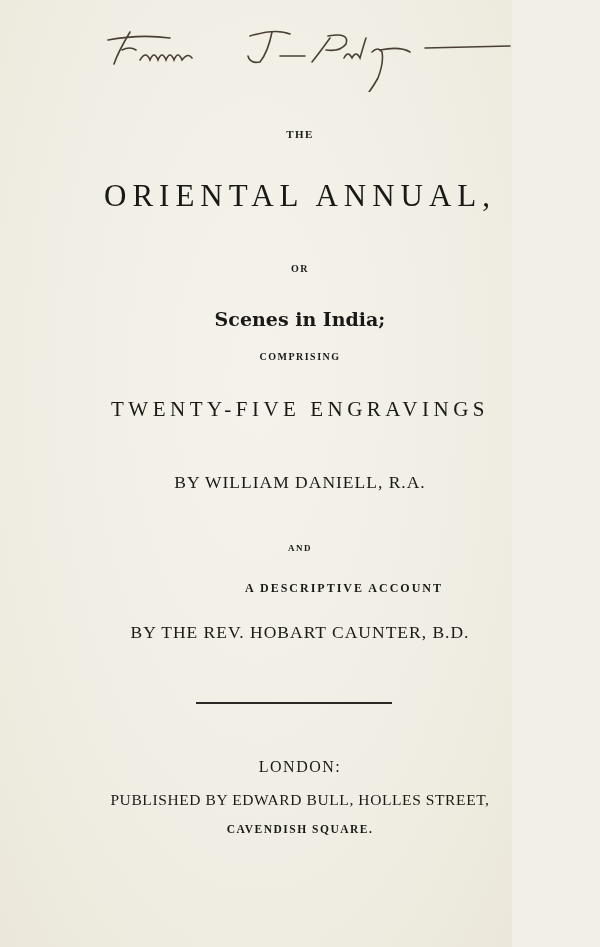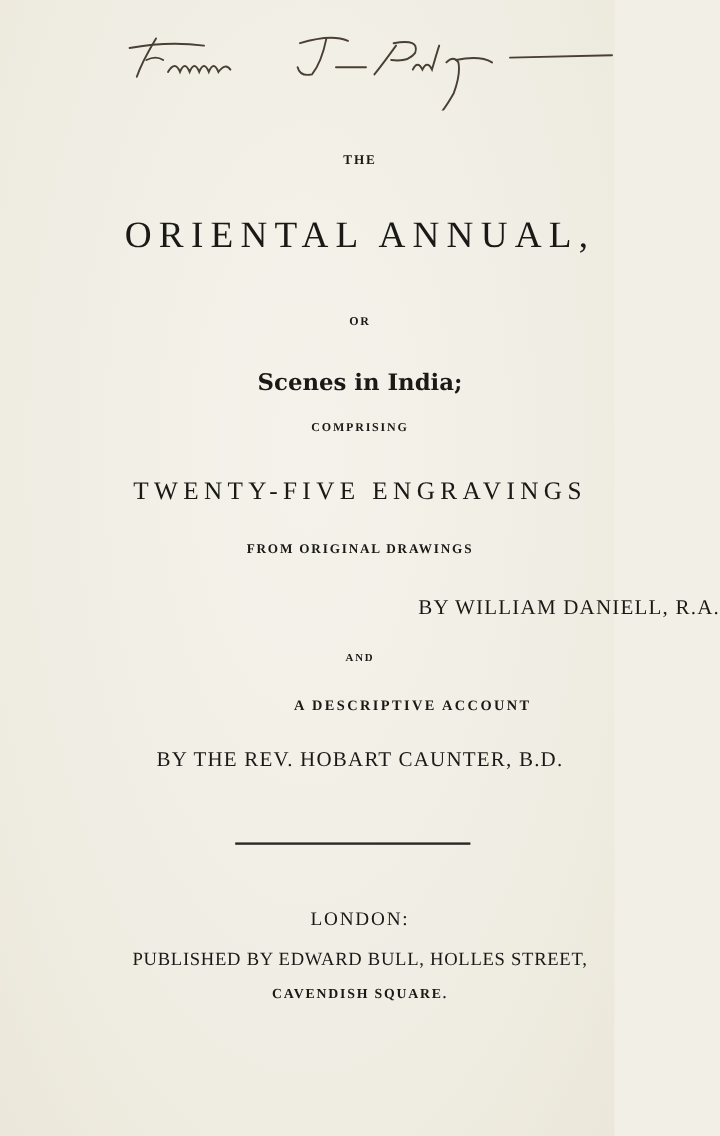--- a/index.html
+++ b/index.html
@@ -19,21 +19,21 @@
     position: absolute; left: 100px; top: 22px; width: 420px; height: 70px;
     color: #4a3f35; font-family: "DejaVu Serif", serif; font-style: italic;
     font-size: 30px; letter-spacing: 2px;
   }
   .signature svg { position: absolute; left: 0; top: 0; }
   .sig-text { position: absolute; left: 10px; top: 10px; opacity: 0; }
   .small-caps { font-size: 11px; letter-spacing: 1.5px; font-weight: bold; }
   .title { font-size: 31px; letter-spacing: 6px; top: 178px; }
   .gothic { font-family: "DejaVu Serif", serif; font-weight: bold; font-size: 19px; top: 296px; margin-top: 12px; }
   .t25 { font-size: 21px; letter-spacing: 4.5px; top: 397px; }
-  .by { font-size: 17.5px; letter-spacing: 1px; top: 496px; text-align: right; }
+  .by { font-size: 17.5px; letter-spacing: 1px; top: 472px; }
   .by2 { font-size: 17.5px; letter-spacing: 1px; top: 622px; }
   .rule { position: absolute; left: 196px; top: 702px; width: 196px; height: 1.5px; background: #2a2824; }
   .london { font-size: 16px; letter-spacing: 1.5px; top: 758px; }
   .pub { font-size: 15.5px; letter-spacing: 0.6px; top: 791px; }
   .year { font-size: 18px; top: 843px; }
 </style>
 </head>
 <body>
 
 <div class="page">
@@ -58,21 +58,20 @@
     </svg>
     <span class="sig-text">Francis J. Kirby —</span>
   </div>
 
   <div class="line small-caps" style="top:128px;">THE</div>
   <div class="line title">ORIENTAL ANNUAL,</div>
   <div class="line small-caps" style="top:251px; font-size:10px;margin-top:12px;">OR</div>
   <div class="line gothic">Scenes in India;</div>
   <div class="line small-caps" style="top:351px; font-size:10px;">COMPRISING</div>
   <div class="line t25">TWENTY-FIVE ENGRAVINGS</div>
-  <div class="line small-caps" style="top:452px;">FROM ORIGINAL DRAWINGS</div>
   <div class="line by">BY WILLIAM DANIELL, R.A.</div>
   <div class="line small-caps" style="top:543px; font-size:9px;">AND</div>
   <div class="line small-caps" style="top:581px; font-size:12px; letter-spacing:2px;padding-left:44px;">A DESCRIPTIVE ACCOUNT</div>
   <div class="line by2">BY THE REV. HOBART CAUNTER, B.D.</div>
 
   <div class="rule"></div>
 
   <div class="line london">LONDON:</div>
   <div class="line pub">PUBLISHED BY EDWARD BULL, HOLLES STREET,</div>
   <div class="line small-caps" style="top:823px; font-size:11.5px; letter-spacing:1.5px;">CAVENDISH SQUARE.</div>

